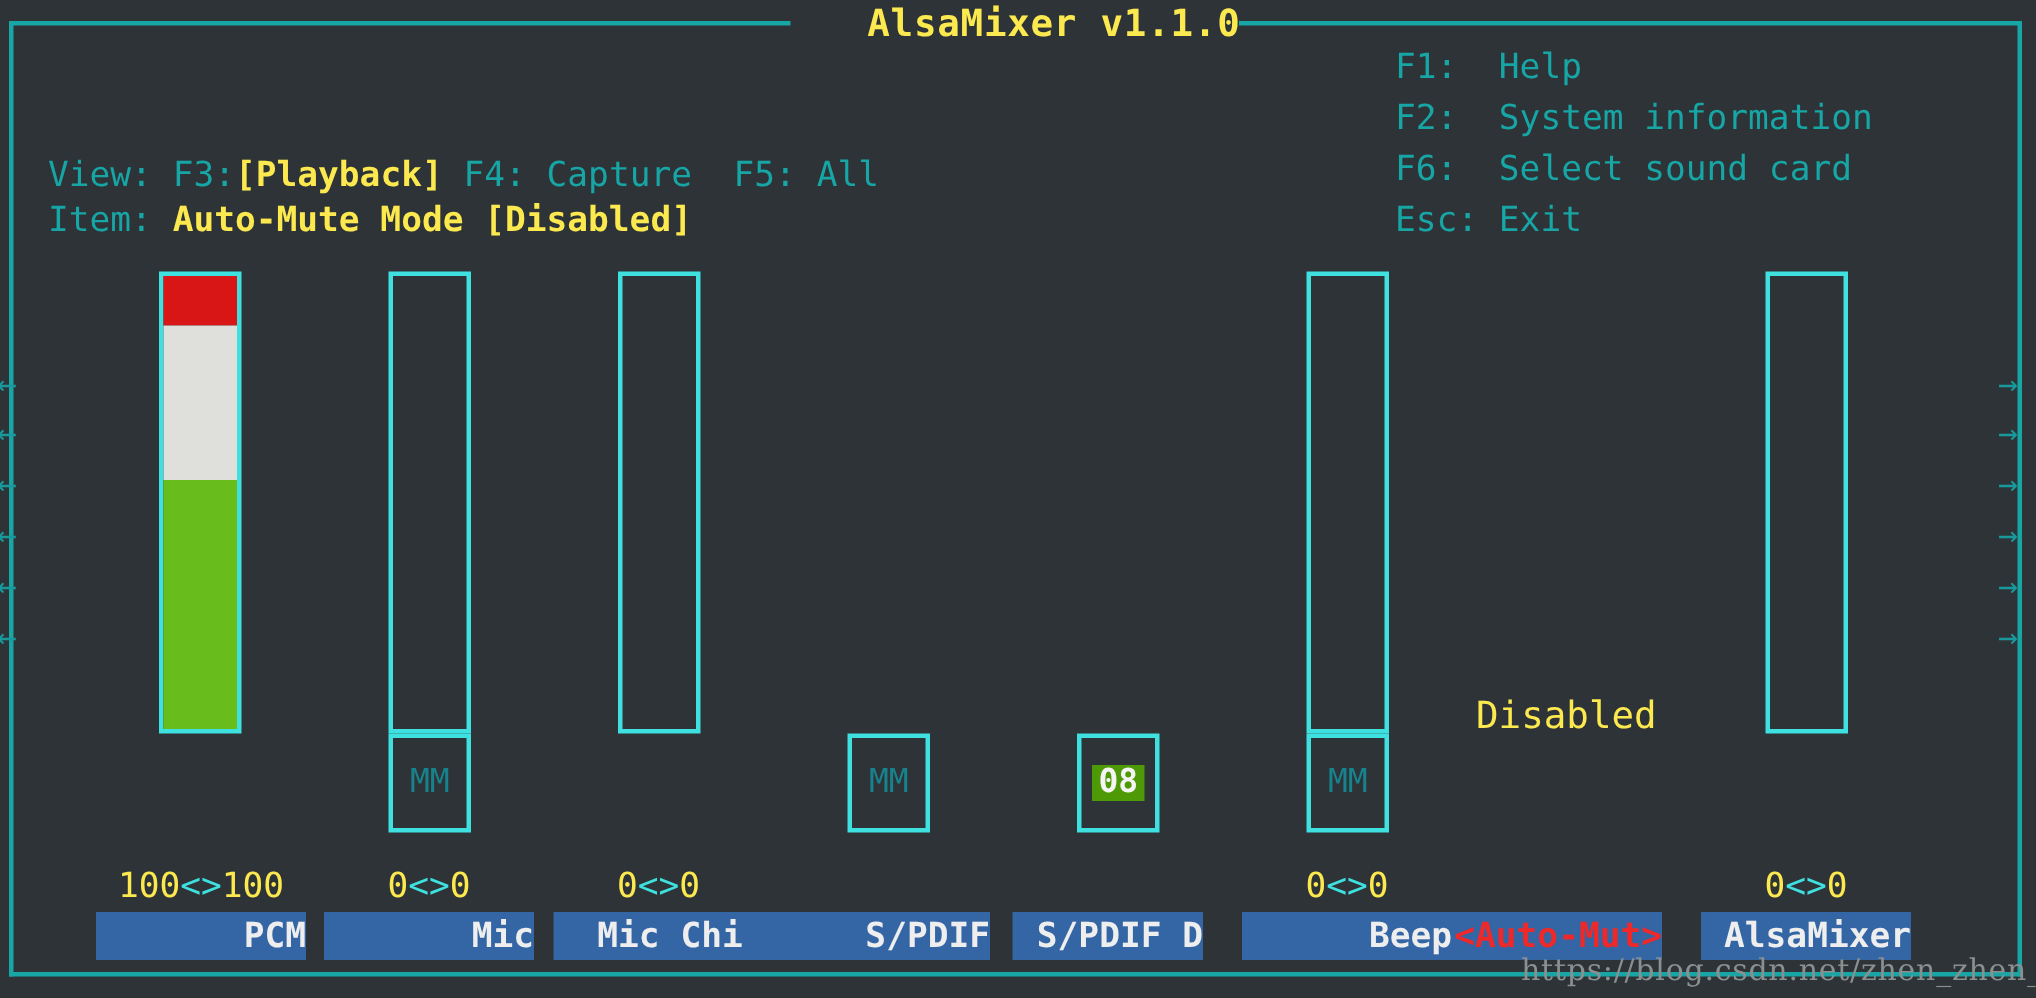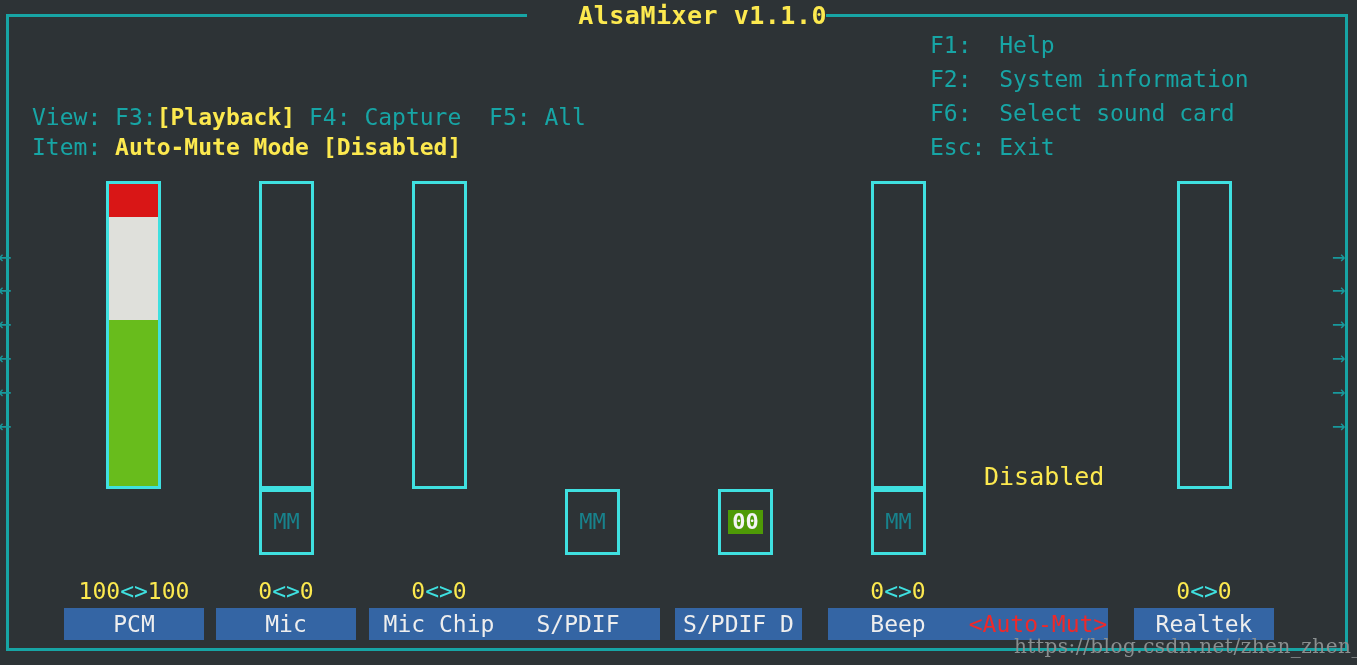--- a/index.html
+++ b/index.html
@@ -70,22 +70,22 @@
   .numrow{
     position:absolute;top:577px;height:28px;line-height:28px;
     font-size:23px;font-weight:normal;text-align:center;white-space:pre;
   }
   .num-y{color:#fce94f;}
   .num-c{color:#3fe0e0;}
 
   
   .namebox{
     position:absolute;top:608px;height:32px;line-height:32px;
-    background:#3465a4;color:#eeeeee;font-size:23px;font-weight:normal;
-    text-align:center;white-space:nowrap;overflow:hidden;
+    background:#3465a4;color:#eeeeee;font-size:23px;font-weight:bold;
+    text-align:right;white-space:nowrap;overflow:hidden;
   }
   .namebox.sel{color:#ef2929;}
 
   
   #enum-text{
     position:absolute;left:984px;top:462px;color:#fce94f;
     font-size:25px;white-space:pre;
   }
 
   
@@ -160,39 +160,39 @@
         <div class="namebox" style="left: 369px; width: 140px;">Mic Chip</div>
       </div>
       <div class="chan">
         <div class="mm-box" style="left: 565px; top: 489px; width: 55px; height: 66px;">
           <span class="mm-inner">MM</span>
         </div>
         <div class="namebox" style="left: 496px; width: 164px;">S/PDIF</div>
       </div>
       <div class="chan">
         <div class="mm-box lit" style="left: 718px; top: 489px; width: 55px; height: 66px;">
-          <span class="mm-inner green">00</span>
+          <span class="mm-inner green">08</span>
         </div>
         <div class="namebox" style="left: 675px; width: 127px;">S/PDIF D</div>
       </div>
       <div class="chan">
         <div class="bar-box" style="left: 871px; top: 181px; width: 55px; height: 308px;"></div>
         <div class="mm-box" style="left: 871px; top: 489px; width: 55px; height: 66px;">
           <span class="mm-inner">MM</span>
         </div>
         <div class="numrow" style="left: 828px; width: 140px;"><span class="num-y">0</span><span class="num-c">&lt;&gt;</span><span class="num-y">0</span></div>
         <div class="namebox" style="left: 828px; width: 140px;">Beep</div>
       </div>
       <div class="chan">
         <div class="namebox sel" style="left: 968px; width: 140px;">&lt;Auto-Mut&gt;</div>
       </div>
       <div class="chan">
         <div class="bar-box" style="left: 1177px; top: 181px; width: 55px; height: 308px;"></div>
         <div class="numrow" style="left: 1134px; width: 140px;"><span class="num-y">0</span><span class="num-c">&lt;&gt;</span><span class="num-y">0</span></div>
-        <div class="namebox" style="left: 1134px; width: 140px;">Realtek</div>
+        <div class="namebox" style="left: 1134px; width: 140px;">AlsaMixer</div>
       </div>
     </div>
 
   <div id="enum-text">Disabled</div>
 
   <div id="watermark">https://blog.csdn.net/zhen_zhen_</div>
 
 </div>
 
 </body></html>

